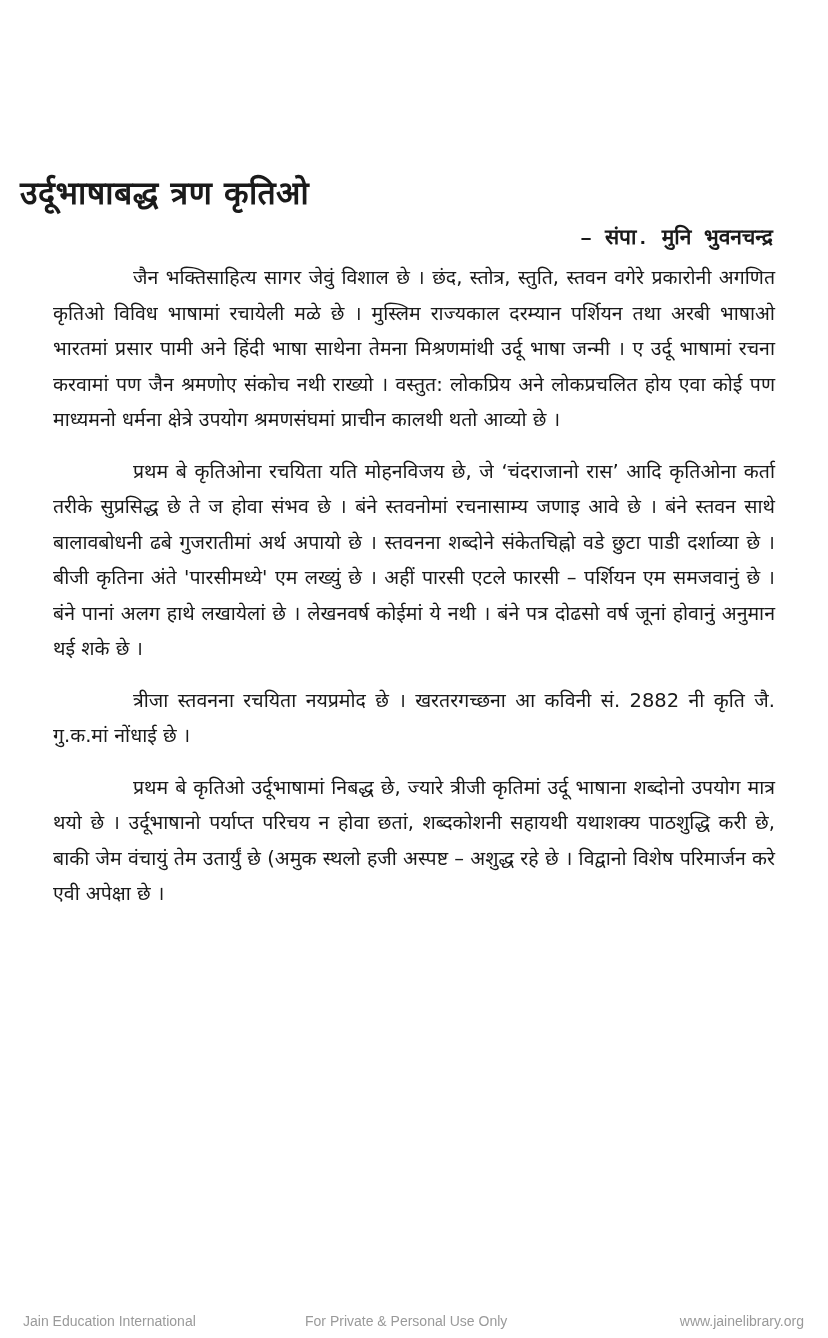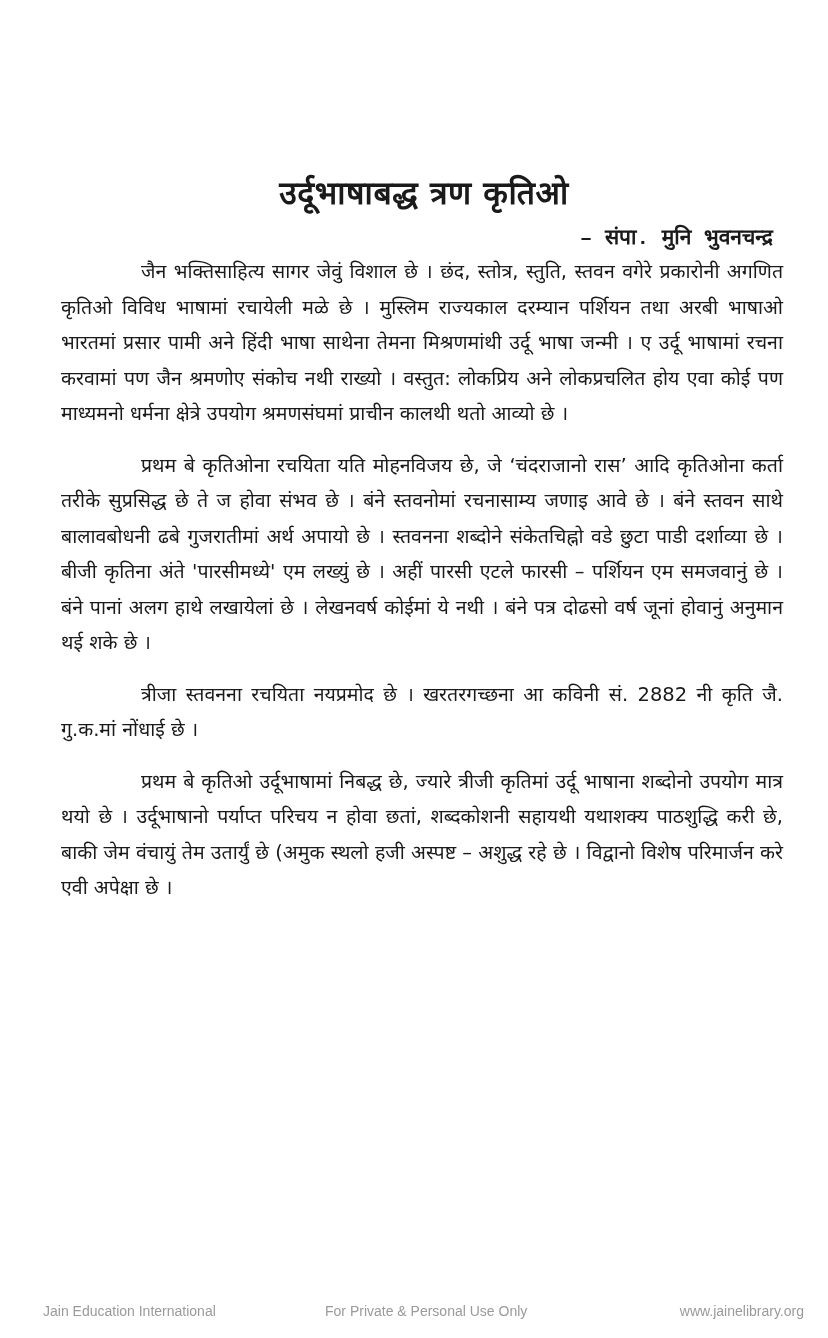--- a/index.html
+++ b/index.html
@@ -19,63 +19,61 @@
       position: absolute;
       left: 0; top: 0;
       width: 828px;
       height: 1338px;
     }
     .title {
       position: absolute;
       top: 170px;
       left: 0;
       width: 828px;
-      text-align: center;
+      text-align: left;
       font-size: 32px;
       font-weight: bold;
       letter-spacing: 0.5px;
       padding-left: 20px;
       box-sizing: border-box;
     }
     .byline {
       position: absolute;
       top: 222px;
       right: 55px;
       font-size: 21px;
       font-weight: bold;
       font-family: Liberation Mono, monospace;
     }
     .body {
       position: absolute;
-      top: 254px;
+      top: 260px;
       left: 53px;
       width: 722px;
       font-size: 19.5px;
       line-height: 35.5px;
-      margin-left: 8px;
     }
     .para {
       margin: 0 0 16px 0;
       text-align: justify;
       text-indent: 80px;
     }
     .footer {
       position: absolute;
       top: 1297px;
       left: 0;
       width: 828px;
       height: 20px;
       font-family: "Liberation Sans", sans-serif;
       font-size: 14px;
       color: #9a9a9a;
     }
     .footer span {
       position: absolute;
-      top: 6px;
-      margin-left: 20px;
+      top: 16px;
     }
     .f-left { left: 23px; }
     .f-mid { left: 305px; }
     .f-right { right: 24px; }
   </style>
 </head>
 <body>
 
 <div class="page">
 

